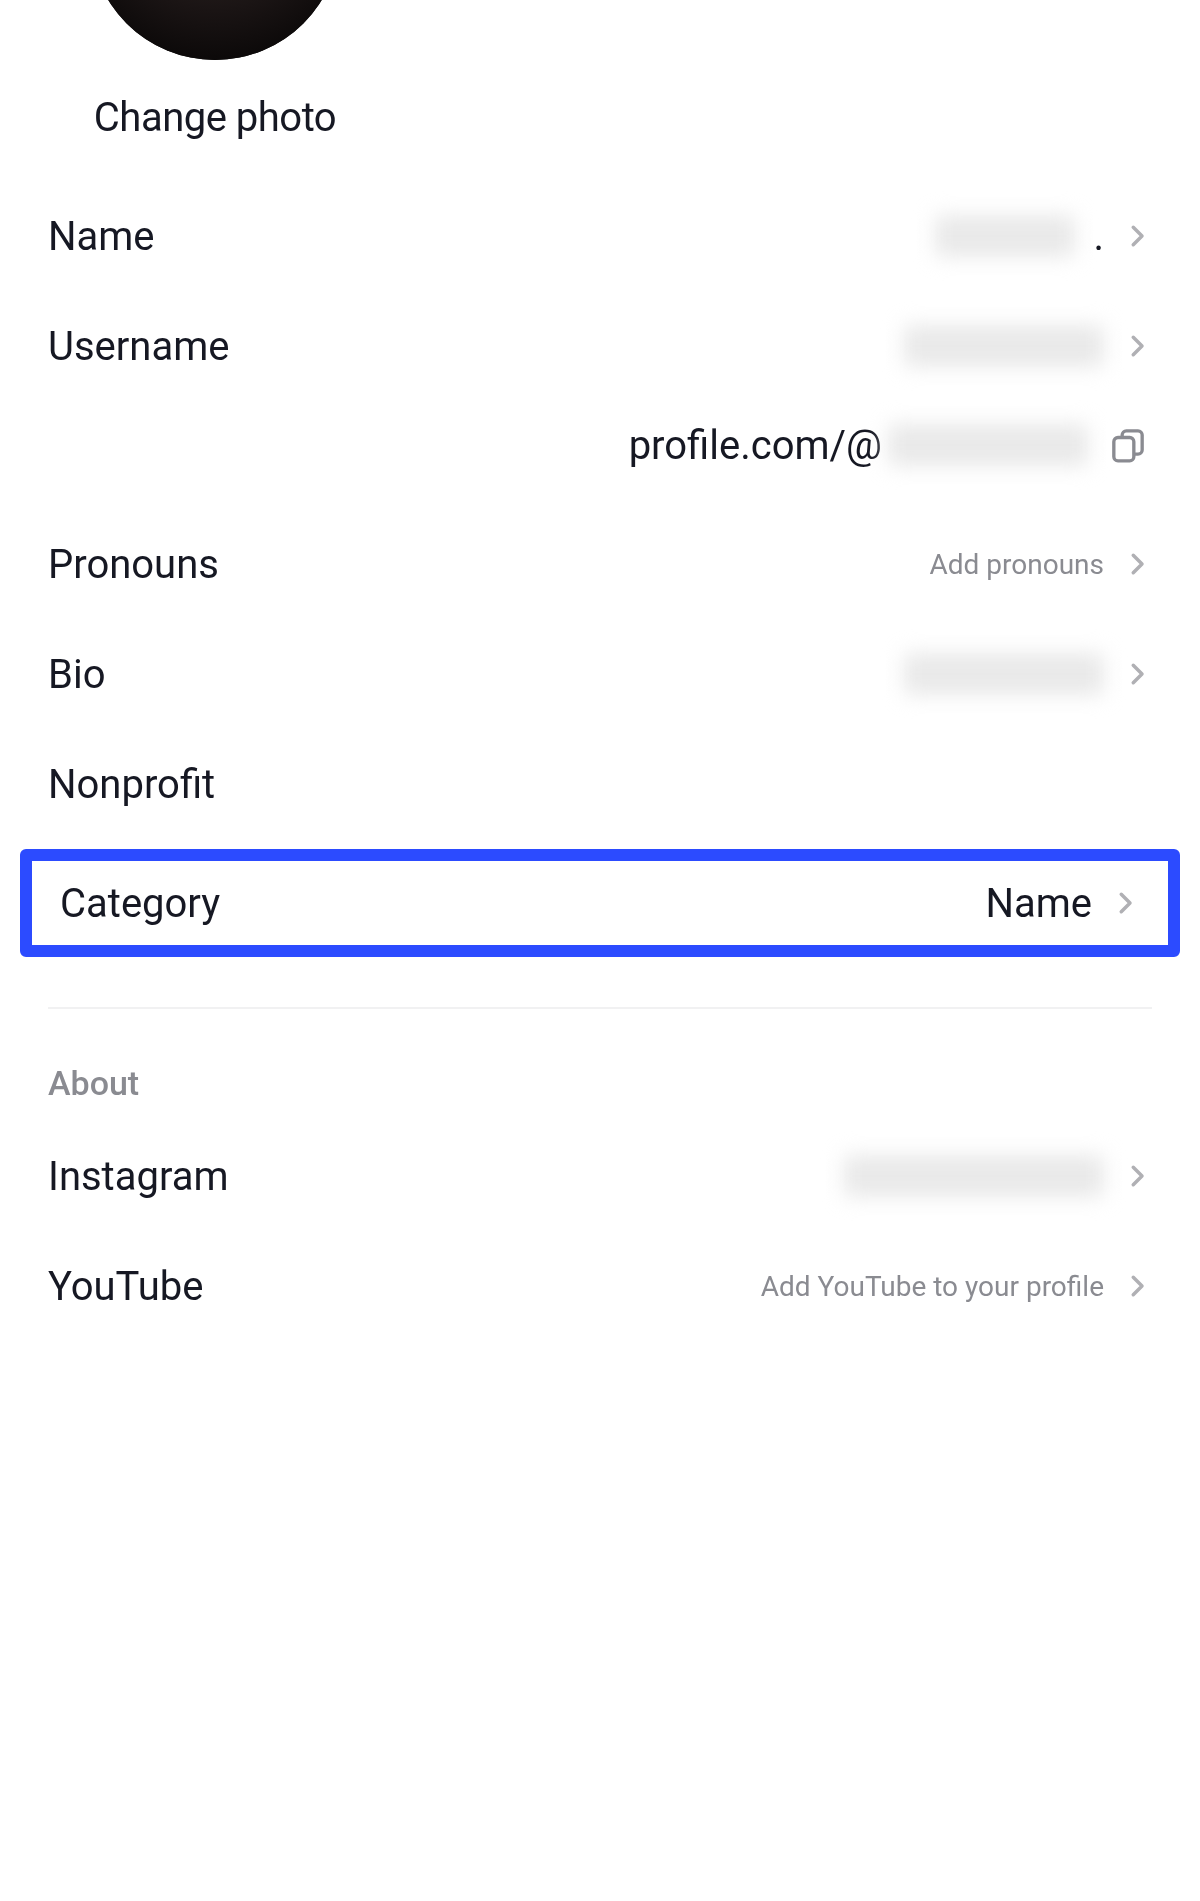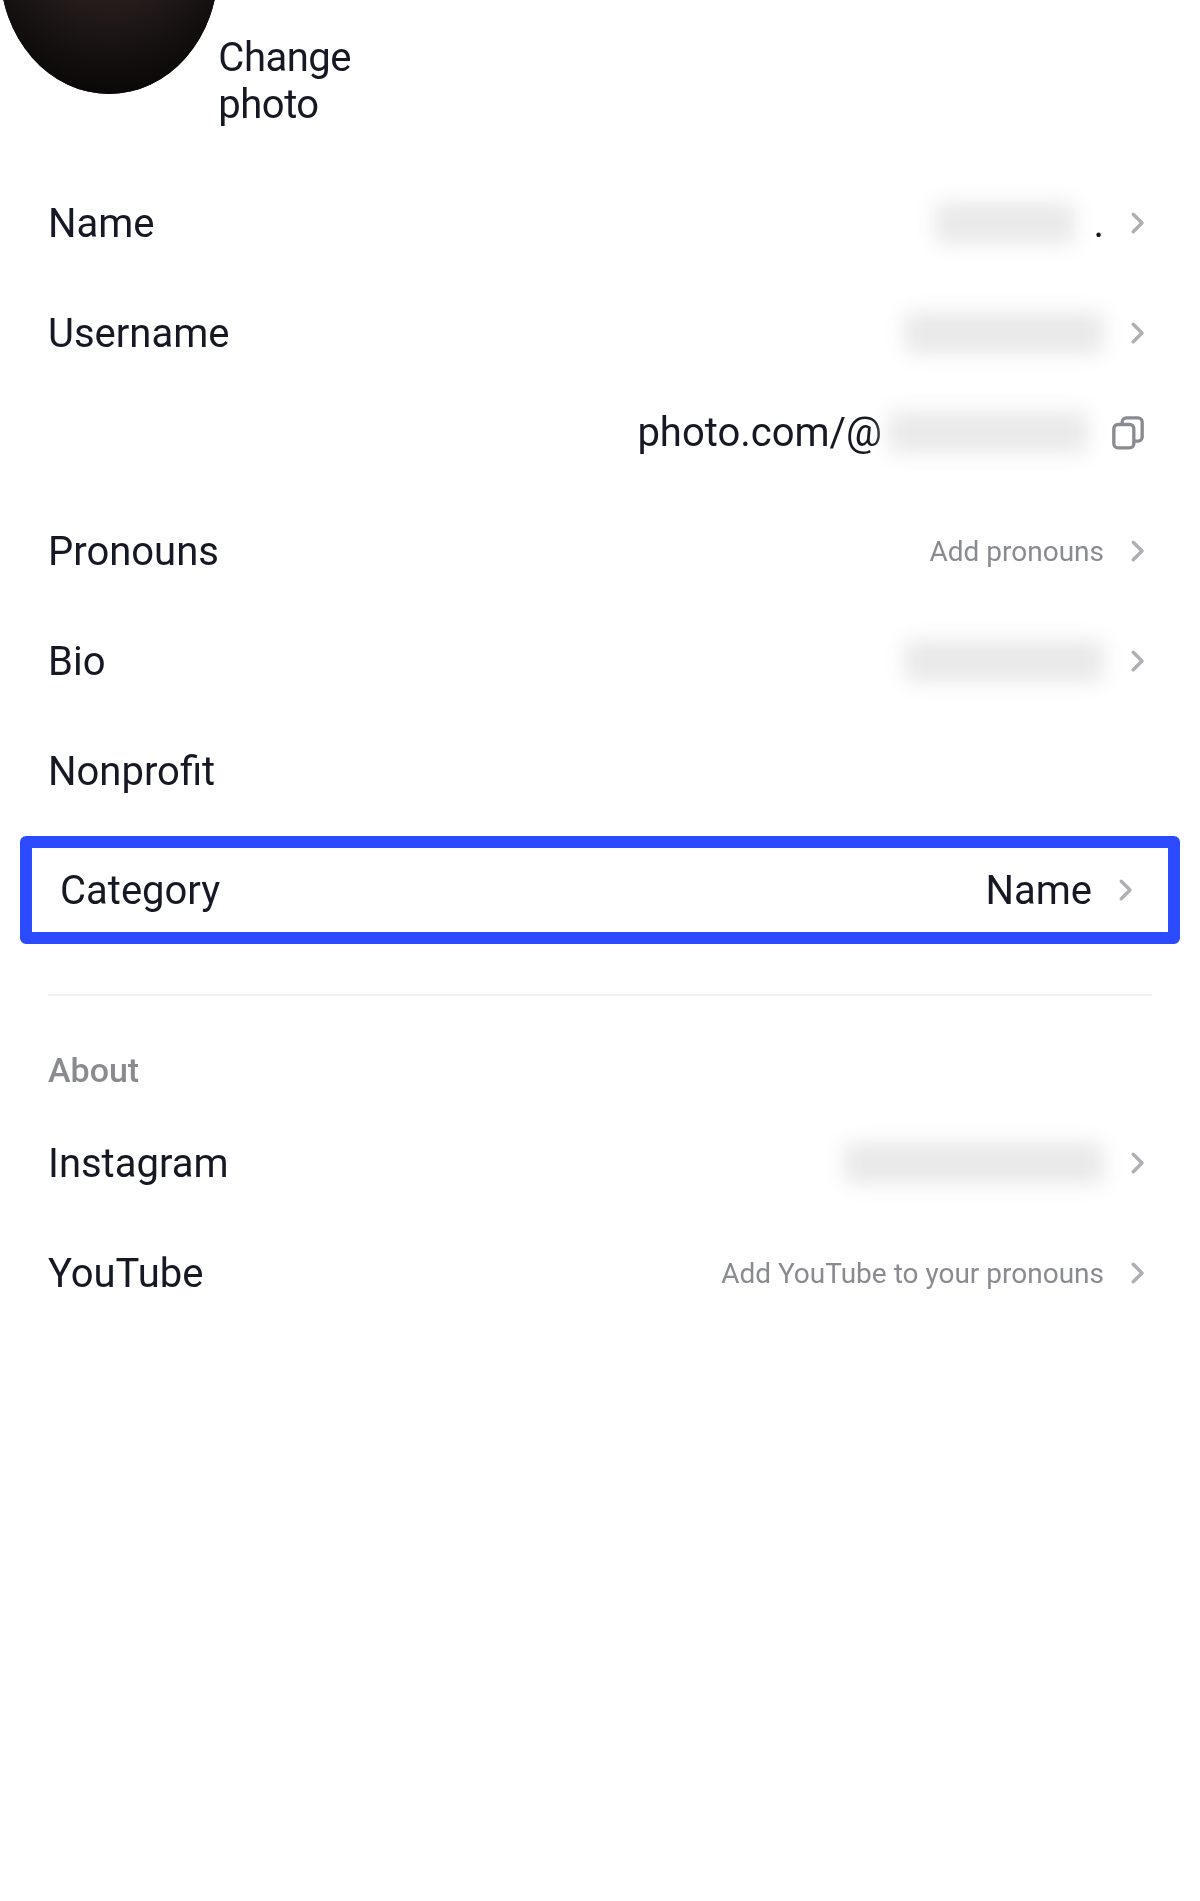--- a/index.html
+++ b/index.html
@@ -1,20 +1,20 @@
 <!DOCTYPE html>
 <html><head>
 <meta charset="utf-8">
 <style>
   * { box-sizing: border-box; margin: 0; padding: 0; }
   html, body { width: 1200px; background: #fff; font-family: -apple-system, BlinkMacSystemFont, "Segoe UI", Roboto, Helvetica, Arial, sans-serif; color: #161823; }
   .page { width: 1200px; padding-bottom: 60px; }
 
   .media-row { display: flex; justify-content: flex-start; padding: 0 0 40px 0; }
-  .media-item { width: 430px; display: flex; flex-direction: row; align-items: center; }
+  .media-item { width: 430px; display: flex; flex-direction: column; align-items: center; }
   .avatar-photo { width: 250px; height: 250px; border-radius: 50%; background: #111; position: relative; overflow: hidden; margin-top: -190px; }
   .avatar-photo::after{ content:""; position:absolute; inset:0; background: radial-gradient(circle at 50% 35%, #3b2f2b 0%, #1a1414 55%, #000 100%); }
   .avatar-video { width: 250px; height: 250px; border-radius: 50%; background: #f2f2f2; margin-top: -190px; }
   .media-label { margin-top: 34px; font-size: 40px; font-weight: 400; color: #161823; letter-spacing: -0.5px; }
 
   .section-header { font-size: 34px; color: #8a8b91; padding: 24px 48px 18px 48px; font-weight: 500; }
 
   .row { display: flex; align-items: center; justify-content: space-between; padding: 30px 48px; min-height: 110px; gap: 46px; }
   .row .label { font-size: 40px; color: #161823; font-weight: 400; }
   .row .right { display: flex; align-items: center; gap: 18px; }
@@ -69,21 +69,21 @@
       <span class="chev">
         <svg width="30" height="44" viewBox="0 0 24 24" fill="none">
             <path d="M9 5l7 7-7 7" stroke="#b0b0b4" stroke-width="2.8" stroke-linecap="round" stroke-linejoin="round"></path>
           </svg>
       </span>
     </span>
   </div>
 
   <div class="url-row">
     <span class="url-text">
-      <span>photo.com/@</span>
+      <span>profile.com/@</span>
       <span class="blurred wide" style="margin-left:6px;"></span>
     </span>
     <span class="copy-btn">
       <svg width="40" height="40" viewBox="0 0 24 24" fill="none">
         <rect x="8.5" y="3.5" width="12" height="14" rx="2.5" stroke="#8a8b91" stroke-width="2"></rect>
         <rect x="3.5" y="7.5" width="12" height="14" rx="2.5" fill="#fff" stroke="#8a8b91" stroke-width="2"></rect>
       </svg>
     </span>
   </div>
 
@@ -141,21 +141,21 @@
         <svg width="30" height="44" viewBox="0 0 24 24" fill="none">
             <path d="M9 5l7 7-7 7" stroke="#b0b0b4" stroke-width="2.8" stroke-linecap="round" stroke-linejoin="round"></path>
           </svg>
       </span>
     </span>
   </div>
 
   <div class="row">
     <span class="label">YouTube</span>
     <span class="right">
-      <span class="placeholder">Add YouTube to your pronouns</span>
+      <span class="placeholder">Add YouTube to your profile</span>
       <span class="chev">
         <svg width="30" height="44" viewBox="0 0 24 24" fill="none">
             <path d="M9 5l7 7-7 7" stroke="#b0b0b4" stroke-width="2.8" stroke-linecap="round" stroke-linejoin="round"></path>
           </svg>
       </span>
     </span>
   </div>
 
 </div>
 

